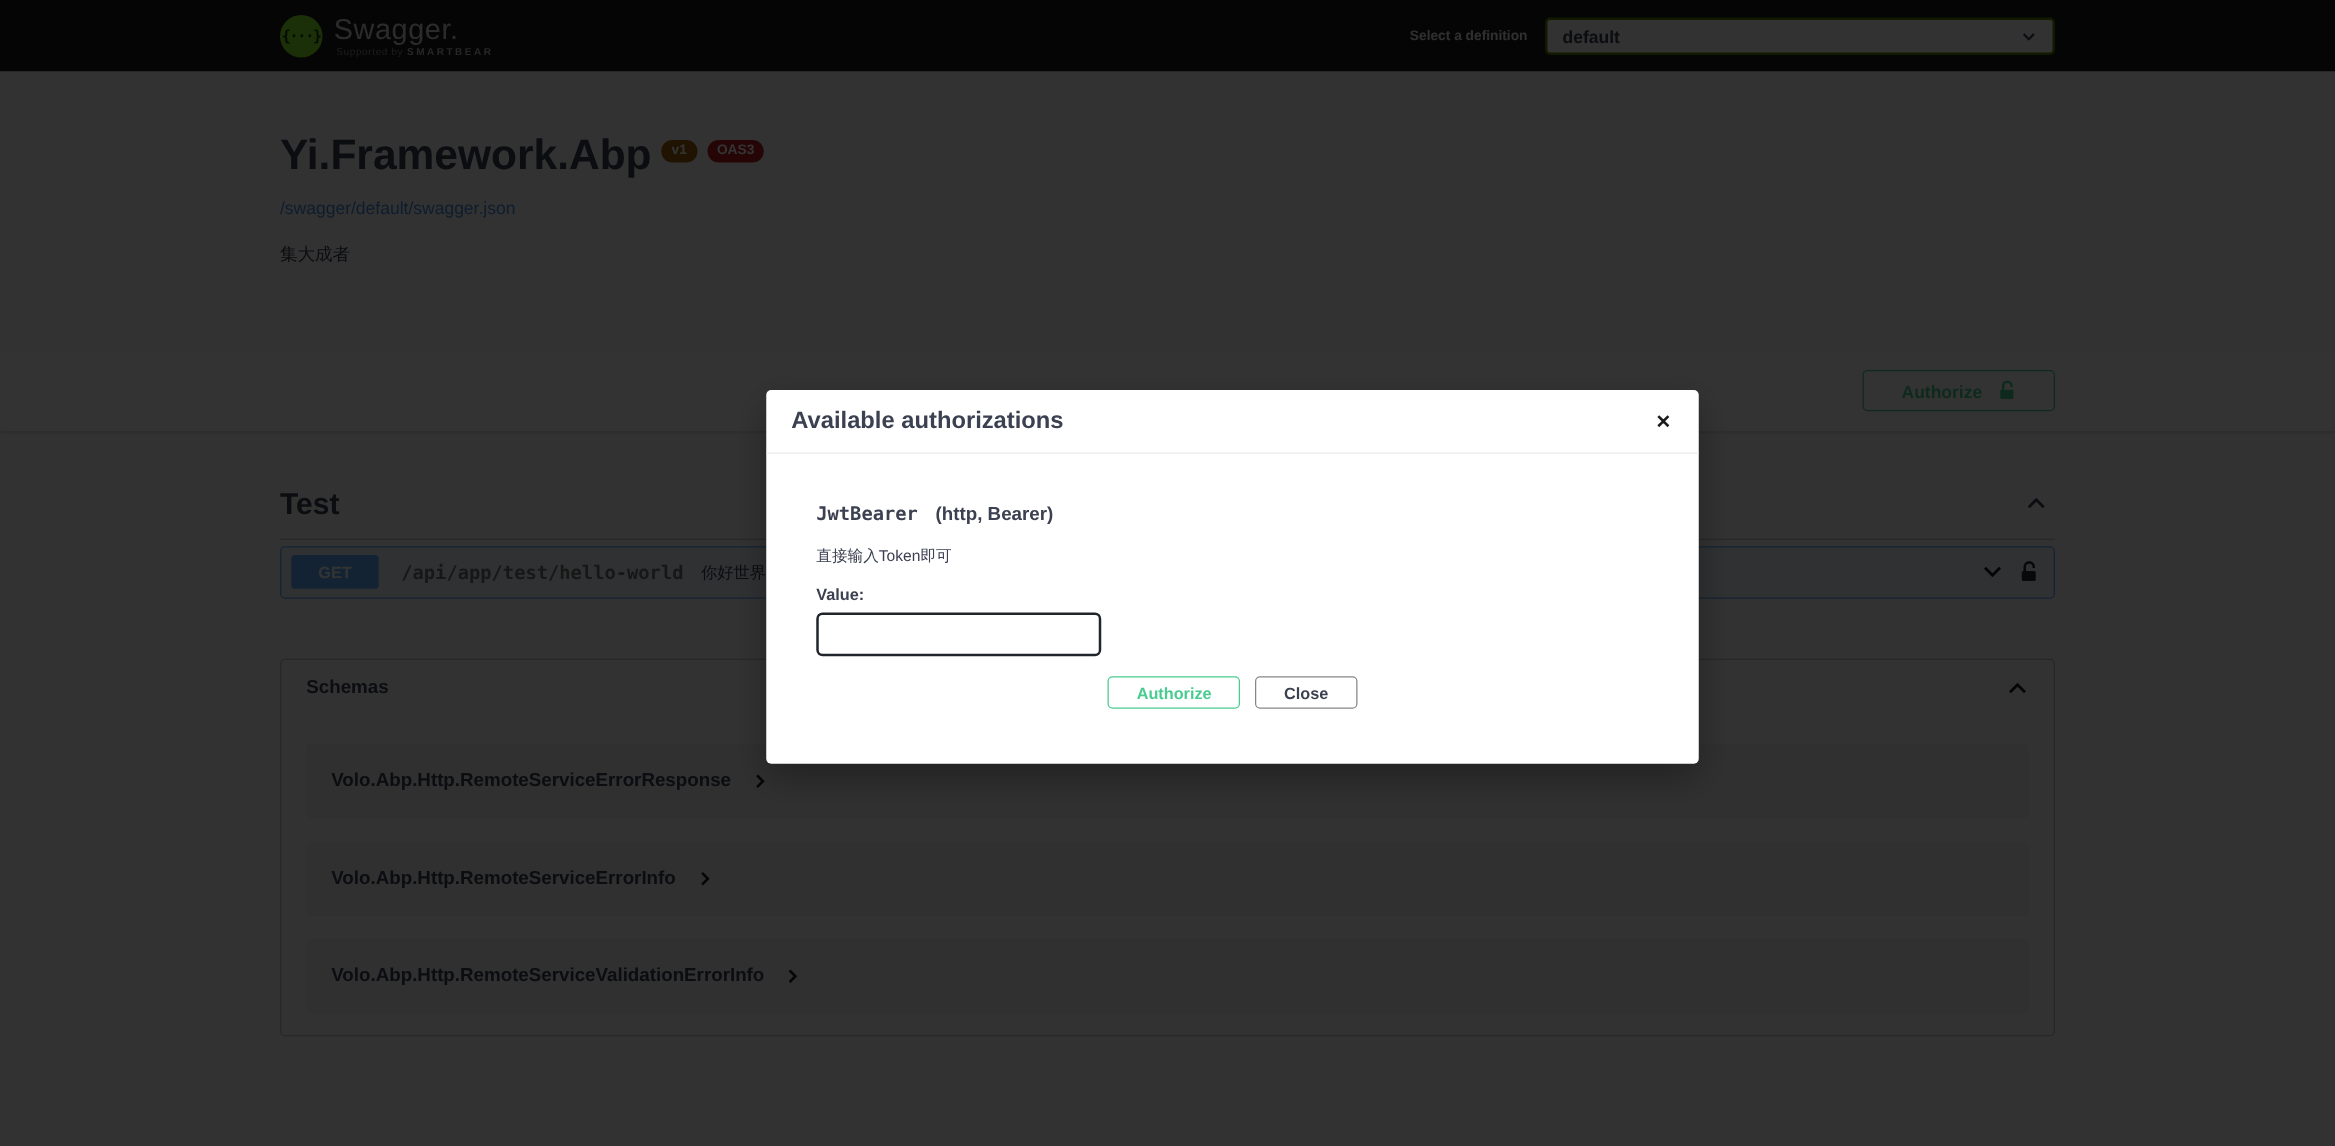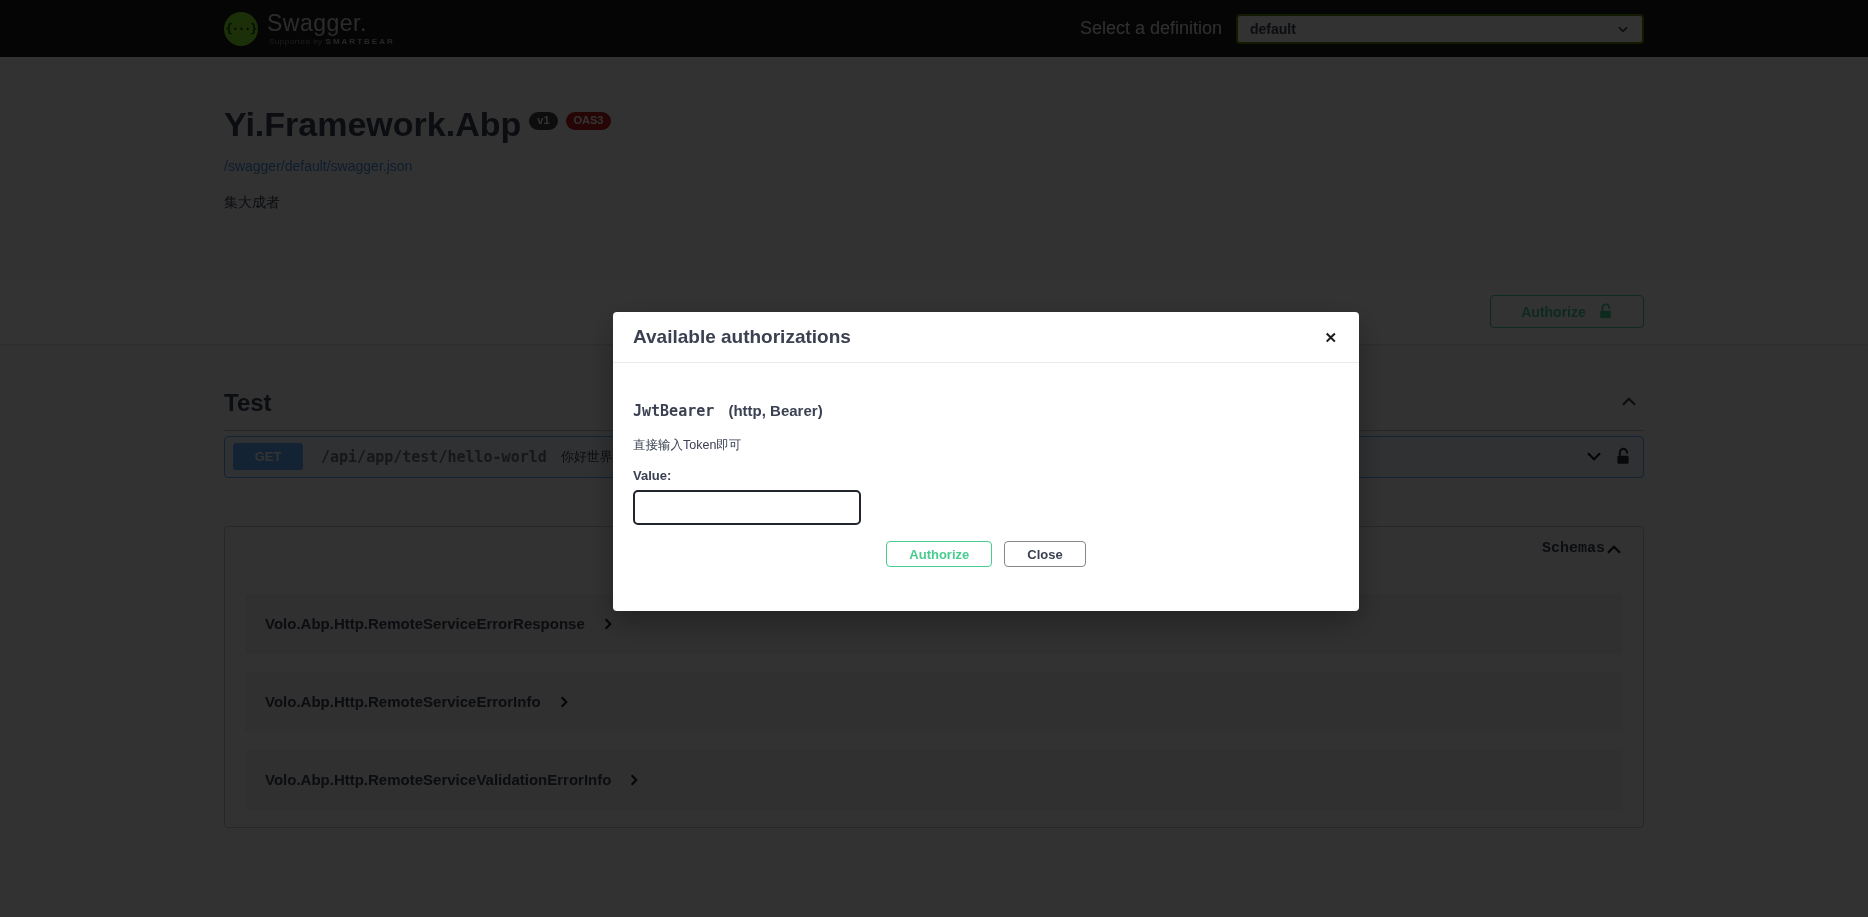--- a/index.html
+++ b/index.html
@@ -18,31 +18,31 @@
   .logo { display:flex; align-items:center; gap:9px; }
   .logo-circle { width:34px; height:34px; border-radius:50%; background:#85ea2d;
     display:flex; align-items:center; justify-content:center;
     color:#173b0b; font-family:"DejaVu Sans Mono","Liberation Mono",monospace;
     font-size:12px; font-weight:bold; letter-spacing:-1px; }
   .brand-col { display:flex; flex-direction:column; line-height:1; }
   .brand-name { color:#d8d8d8; font-size:23px; font-weight:400; letter-spacing:.5px; }
   .supported { margin-top:3px; margin-left:2px; font-size:8px; color:#8a8a8a; letter-spacing:.5px; }
   .supported b { color:#bdbdbd; font-weight:bold; letter-spacing:2px; margin-left:3px; }
   .definition { display:flex; align-items:center; gap:14px; }
-  .definition-label { color:#ececec; font-weight:normal; font-size:18px; }
+  .definition-label { color:#ececec; font-weight:bold; font-size:11px; }
   .definition-select { width:408px; height:30px; background:#f7f7f7; border:2px solid #547f00;
     border-radius:4px; display:flex; align-items:center; justify-content:space-between;
     padding:0 12px; font-size:14px; font-weight:bold; color:#3b4151; cursor:pointer; }
 
   
   .main { padding-top:57px; }
   .info-title { margin:0; padding-top:47px; font-size:34px; font-weight:bold; color:#3b4151; line-height:1.2; }
   .badge { display:inline-block; vertical-align:super; font-size:11px; font-weight:bold; color:#fff;
     border-radius:50px; padding:3px 8px 4px; margin-left:8px; line-height:1; }
-  .badge-version { background:#404040; }
+  .badge-version { background:#a16207; }
   .badge-oas { background:#b91c1c; }
   .spec-link { display:inline-block; margin-top:13px; color:#4990e2; font-size:14px; text-decoration:none;text-align:right; }
   .info-desc { margin-top:19px; font-size:14px; color:#3b4151; }
 
   
   .scheme-container { margin-top:68px; background:#fff; height:64px;
     box-shadow:0 1px 2px 0 rgba(0,0,0,.15); }
   .schemes-wrap { height:100%; display:flex; align-items:center; justify-content:flex-end; }
   .btn-authorize { display:flex; align-items:center; justify-content:center; gap:12px;
     width:154px; height:33px; background:transparent; border:1.5px solid #49cc90; border-radius:4px;
@@ -61,40 +61,40 @@
   .method-badge { width:70px; height:27px; background:#61affe; border-radius:3px; color:#fff;
     font-weight:bold; font-size:13px; display:flex; align-items:center; justify-content:center; }
   .op-path { margin-left:18px; font-family:"DejaVu Sans Mono","Liberation Mono",monospace;
     font-size:15px; font-weight:bold; color:#737373; text-decoration:none; }
   .op-summary { margin-left:14px; font-size:13px; color:#3b4151; }
   .op-right { margin-left:auto; display:flex; align-items:center; gap:12px; padding-right:2px; }
   .icon-btn { background:none; border:none; padding:0; cursor:pointer; display:flex; align-items:center; }
 
   
   .models { margin-top:48px; border:1px solid rgba(59,65,81,.3); border-radius:4px; margin-bottom:40px; }
-  .models-header { height:44px; display:flex; align-items:center; justify-content:flex-end;
-    padding:0 20px; cursor:pointer;font-family:Liberation Mono, monospace; }
+  .models-header { height:44px; display:flex; align-items:center; justify-content:space-between;
+    padding:0 20px; cursor:pointer; }
   .models-title { font-size:15px; font-weight:bold; color:#3b4151; }
   .models-body { padding:23px 20px 17px; }
   .model-row { height:60px; background:rgba(0,0,0,.05); border-radius:4px; display:flex;
     align-items:center; padding:0 20px; margin-bottom:18px; cursor:pointer; }
   .model-row:last-child { margin-bottom:0; }
   .model-title { font-size:15px; font-weight:bold; color:#3b4151; }
   .model-row svg { margin-left:18px; }
 
   
   .backdrop { position:fixed; top:0; left:0; right:0; bottom:0; background:rgba(0,0,0,.8); z-index:10; }
   .modal { position:fixed; left:613px; top:312px; width:746px; z-index:20; background:#fff;
     border-radius:4px; box-shadow:0 10px 30px 0 rgba(0,0,0,.3); }
   .modal-header { height:51px; display:flex; align-items:center; justify-content:space-between;
     border-bottom:1px solid #ebebeb; padding:0 14px 0 20px; }
   .modal-title { margin:0; font-size:19px; font-weight:bold; color:#3b4151; }
   .modal-close { background:none; border:none; font-size:15px; font-weight:bold; color:#1b1b1b;
     cursor:pointer; padding:4px 8px; line-height:1; }
-  .modal-content { padding:39px 20px 44px; }
+  .modal-content { padding:39px 40px 44px; }
   .auth-heading { margin:0; font-size:15px; font-weight:bold; color:#3b4151; }
   .auth-name { font-family:"DejaVu Sans Mono","Liberation Mono",monospace; font-size:15px; }
   .auth-type { margin-left:10px; }
   .auth-desc { margin:17px 0 0; font-size:12.5px; color:#3b4151; }
   .value-label { display:block; margin-top:14px; font-size:13px; font-weight:bold; color:#3b4151; }
   .token-input { margin-top:7px; width:228px; height:35px; border:2px solid #20252c; border-radius:5px;
     padding:0 8px; font-size:13px; background:#fff; outline:none; display:block; }
   .auth-btn-row { margin-top:16px; display:flex; justify-content:center; gap:12px; }
   .modal-btn { height:26px; padding:0 22px; border-radius:4px; background:#fff; font-size:13px;
     font-weight:bold; cursor:pointer; font-family:"Liberation Sans","DejaVu Sans",sans-serif;

